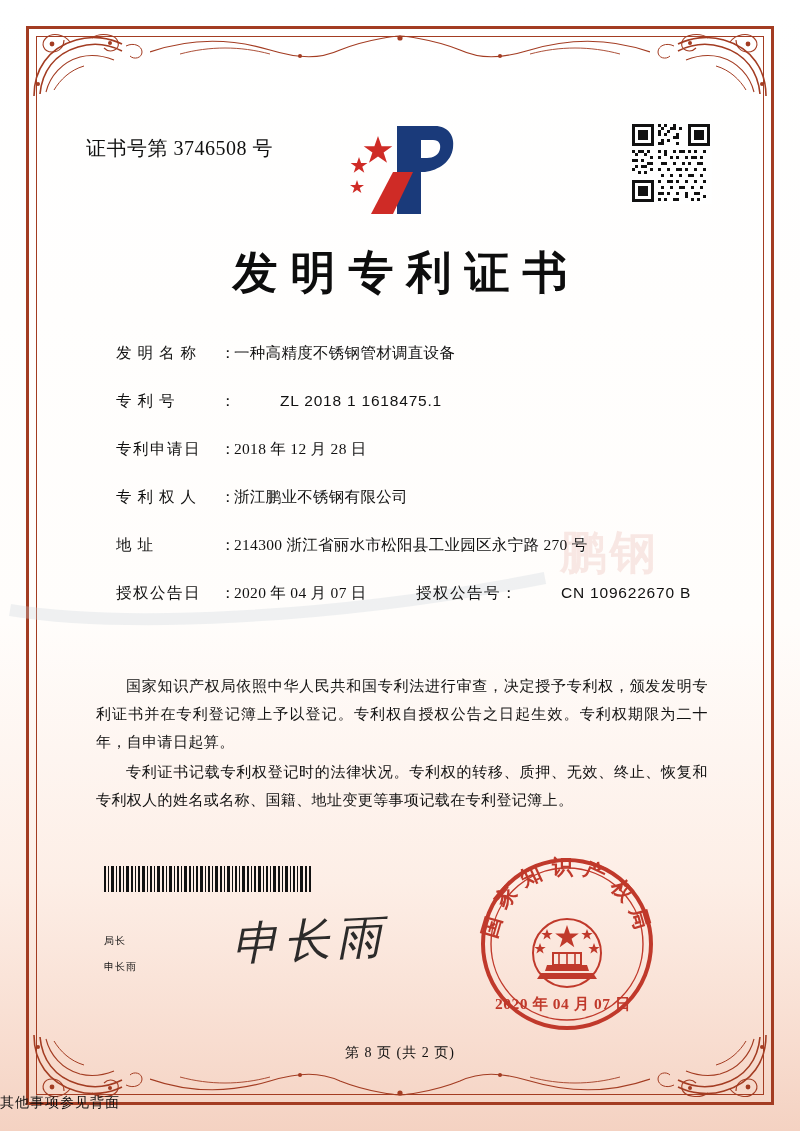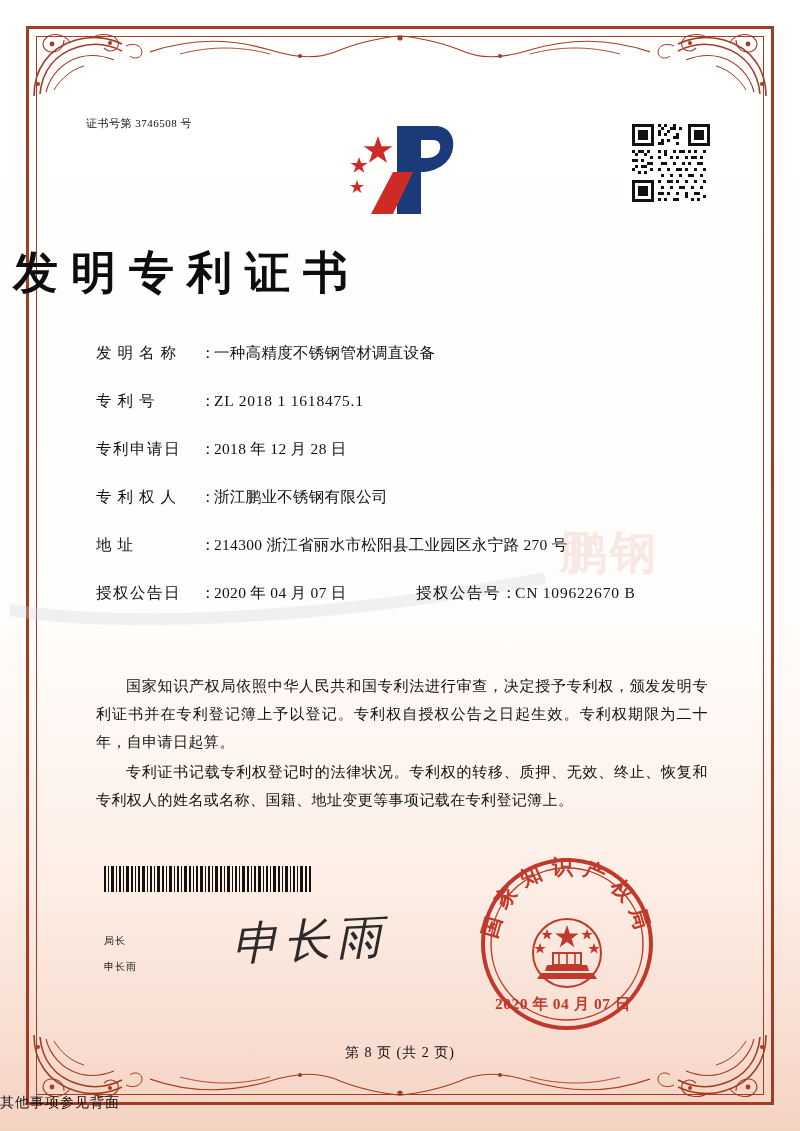--- a/index.html
+++ b/index.html
@@ -56,22 +56,22 @@
     left: 150px; width: 500px; height: 36px;
     color: #a33c22;
   }
   .edge-top { top: 32px; }
   .edge-bottom { bottom: 32px; transform: scaleY(-1); }
   .edge-top svg, .edge-bottom svg { width: 100%; height: 100%; display: block; }
 
   
   .cert-number {
     position: absolute;
-    left: 86px; top: 116px;
-    font-size: 11px;
+    left: 86px; top: 135px;
+    font-size: 20px;
     color: #101010;
     letter-spacing: 0.5px;
     white-space: nowrap;
   }
 
   .logo {
     position: absolute;
     left: 335px; top: 118px;
     width: 130px; height: 104px;
   }
@@ -82,20 +82,21 @@
     right: 88px; top: 122px;
     width: 82px; height: 82px;
     background: #ffffff;
   }
   .qr svg { display:block; }
 
   .title {
     position: absolute;
     left: 0; right: 0;
     top: 243px;
+    text-align: center;
     font-size: 45px;
     letter-spacing: 13px;
     color: #0d0d0d;
     font-weight: 700;
     font-family: Liberation Mono, monospace;
     text-indent: 13px;
   }
 
   
   .fields {
@@ -109,34 +110,36 @@
   .row {
     position: relative;
     height: 48px;
     line-height: 20px;
     white-space: nowrap;
   }
   .row .lbl {
     display: inline-block;
     width: 104px;
     letter-spacing: 6px;
+    margin-left: 20px;
   }
   .row .lbl.wide {
     letter-spacing: 1.5px;
   }
   .row .colon {
     display: inline-block;
     width: 14px;
   }
   .row .val {
     letter-spacing: 0.3px;
   }
   .row .val.mono {
-    font-family: Liberation Serif, serif;
+    font-family: Liberation Sans, sans-serif;
     letter-spacing: 0.8px;
+    margin-left: 46px;
   }
   .row2col .second {
     position: absolute;
     left: 320px;
     top: 0;
   }
   .row2col .second .lbl2 {
     letter-spacing: 1.5px;
   }
 

